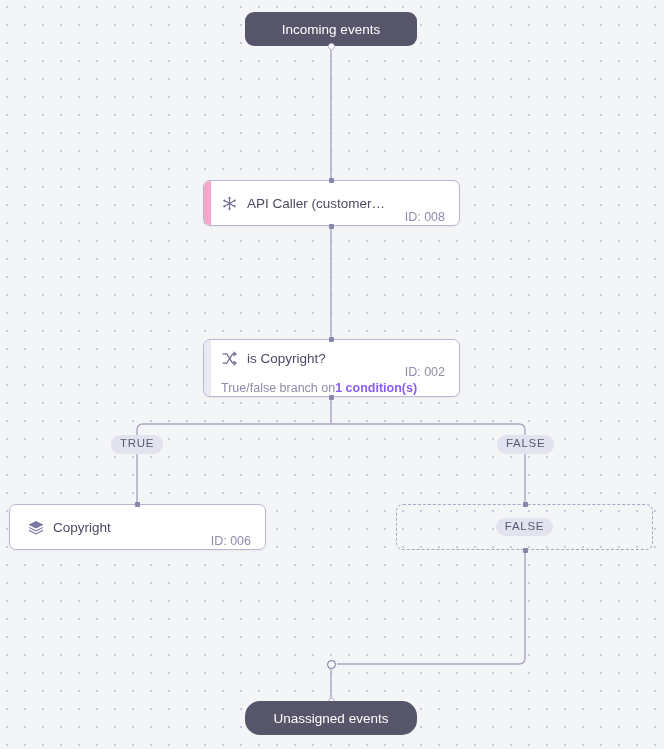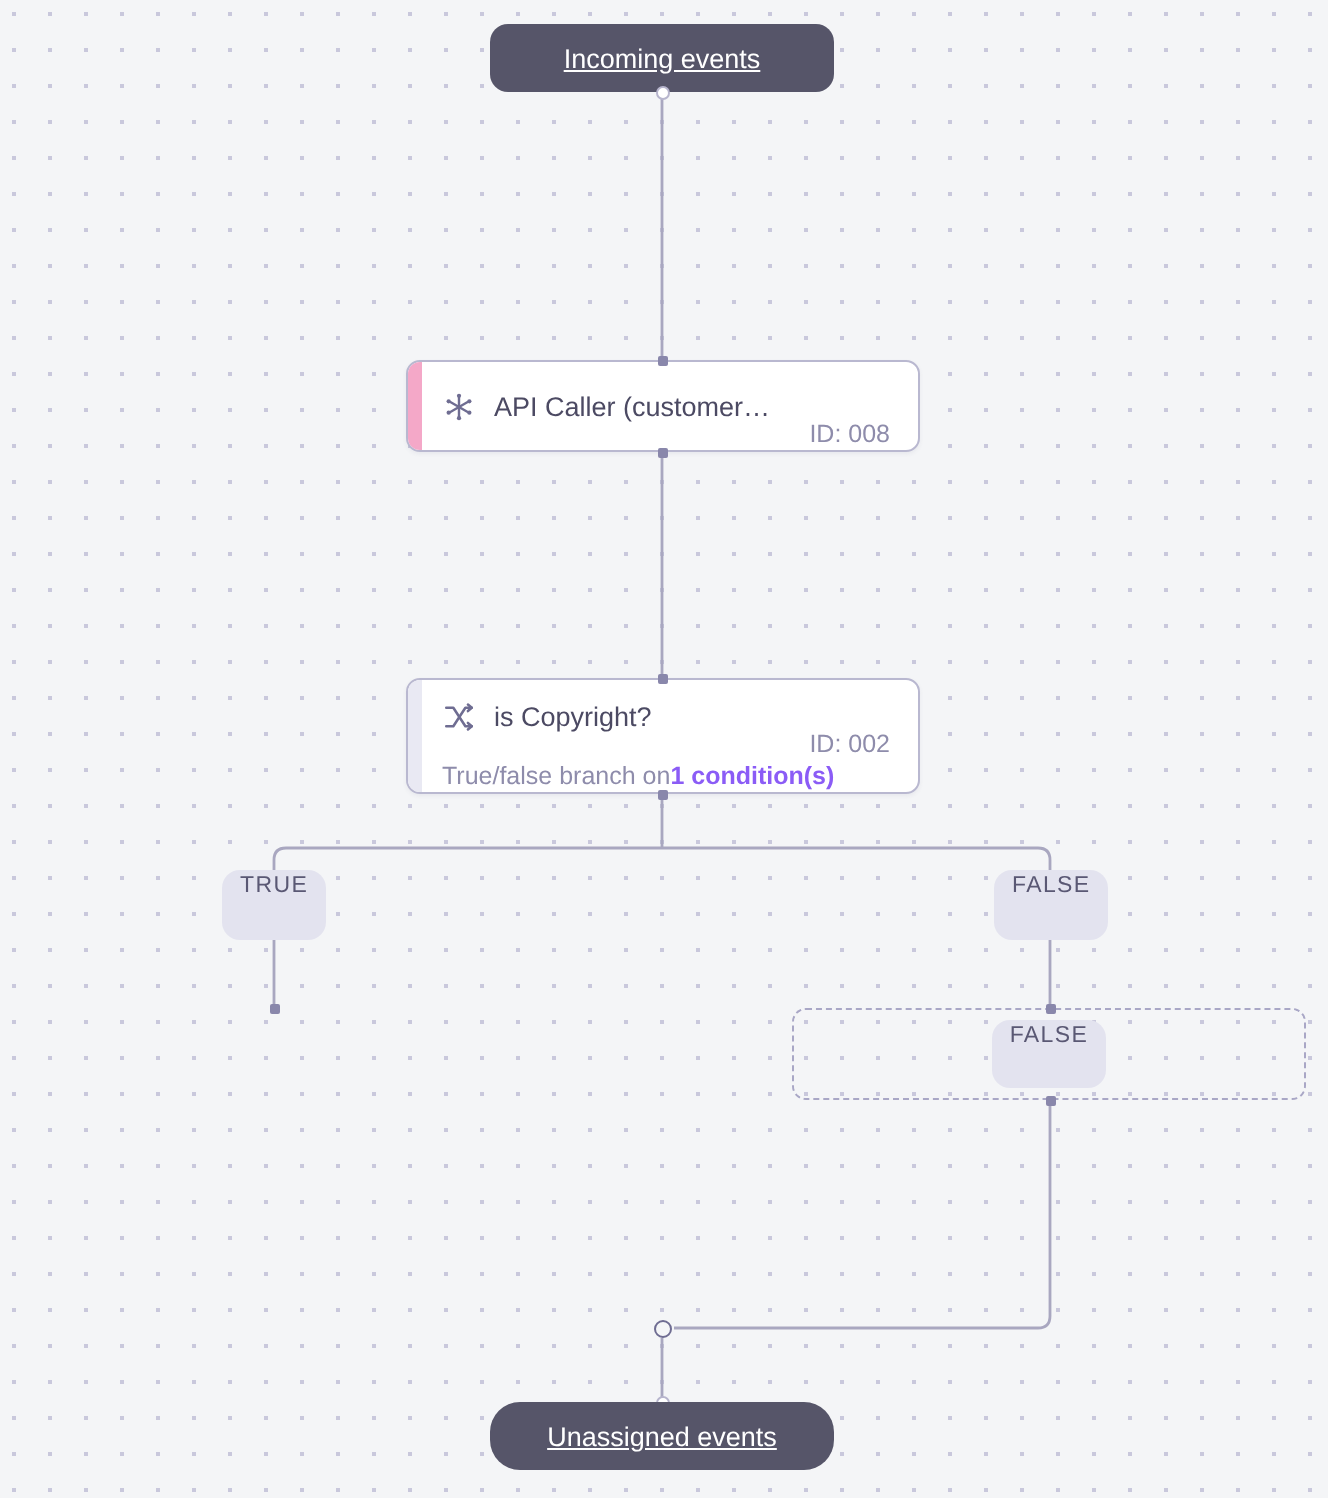--- a/index.html
+++ b/index.html
@@ -76,21 +76,20 @@
   
   .pill {
     position: absolute;
     background: #565569;
     border-radius: 9px;
     color: #ffffff;
     font-size: 13.5px;
     display: flex;
     align-items: center;
     justify-content: center;
-    text-decoration: underline;
   }
 
   
   .placeholder {
     position: absolute;
     border: 1.6px dashed #a9a7c6;
     border-radius: 7px;
     display: flex;
     align-items: center;
     justify-content: center;
@@ -98,21 +97,21 @@
   }
 
   
   .badge {
     position: absolute;
     background: #e3e3ef;
     color: #5a5874;
     font-size: 11.5px;
     letter-spacing: .7px;
     border-radius: 9px;
-    padding: 3px 9px 20px;
+    padding: 3px 9px 4px;
     line-height: 1;
     text-align: right;
   }
   .badge.inline { position: static; }
 
   
   .handle {
     position: absolute;
     width: 5px; height: 5px;
     background: #8987ab;
@@ -203,20 +202,33 @@
       <span>True/false branch on </span>
         <b>1 condition(s)</b>
     </div>
   </div>
   <div class="handle" style="left:328.5px; top:336.5px;"></div>
   <div class="handle" style="left:328.5px; top:394.5px;"></div>
 
   <div class="badge" style="left:111px; top:435px;">TRUE</div>
   <div class="badge" style="left:497px; top:435px;">FALSE</div>
 
+  <div class="node" style="left:9px; top:504px; width:257px; height:46px;">
+    <div class="node-row">
+      <span class="icon">
+        <svg viewBox="0 0 24 24" width="18" height="18" fill="#7b79a0" stroke="none">
+          <path d="M12 2.6 L22 7.6 L12 12.6 L2 7.6 Z"></path>
+          <path d="M12 15.1 L3.6 10.9 L2 11.7 L12 16.7 L22 11.7 L20.4 10.9 Z"></path>
+          <path d="M12 19 L3.6 14.8 L2 15.6 L12 20.6 L22 15.6 L20.4 14.8 Z"></path>
+        </svg>
+      </span>
+      <span class="node-title">Copyright</span>
+      <span class="node-id">ID: 006</span>
+    </div>
+  </div>
   <div class="handle" style="left:134.5px; top:501.5px;"></div>
 
   <div class="placeholder" style="left:396px; top:504px; width:257px; height:46px;">
     <span class="badge inline">FALSE</span>
   </div>
   <div class="handle" style="left:522.5px; top:501.5px;"></div>
   <div class="handle" style="left:522.5px; top:547.5px;"></div>
 
   <div class="merge-dot" style="left:326.5px; top:659.5px;"></div>
 

